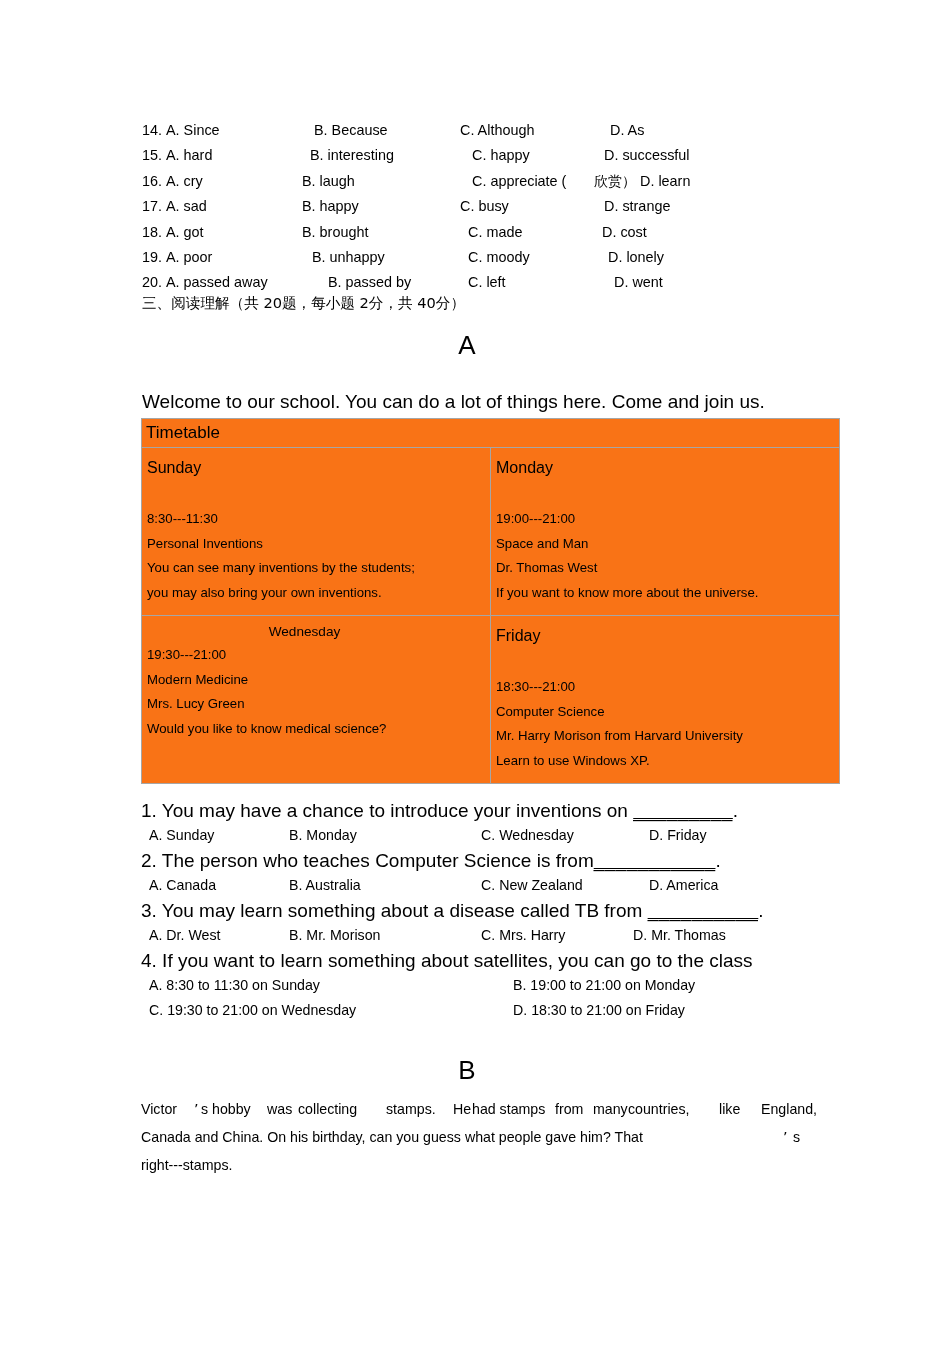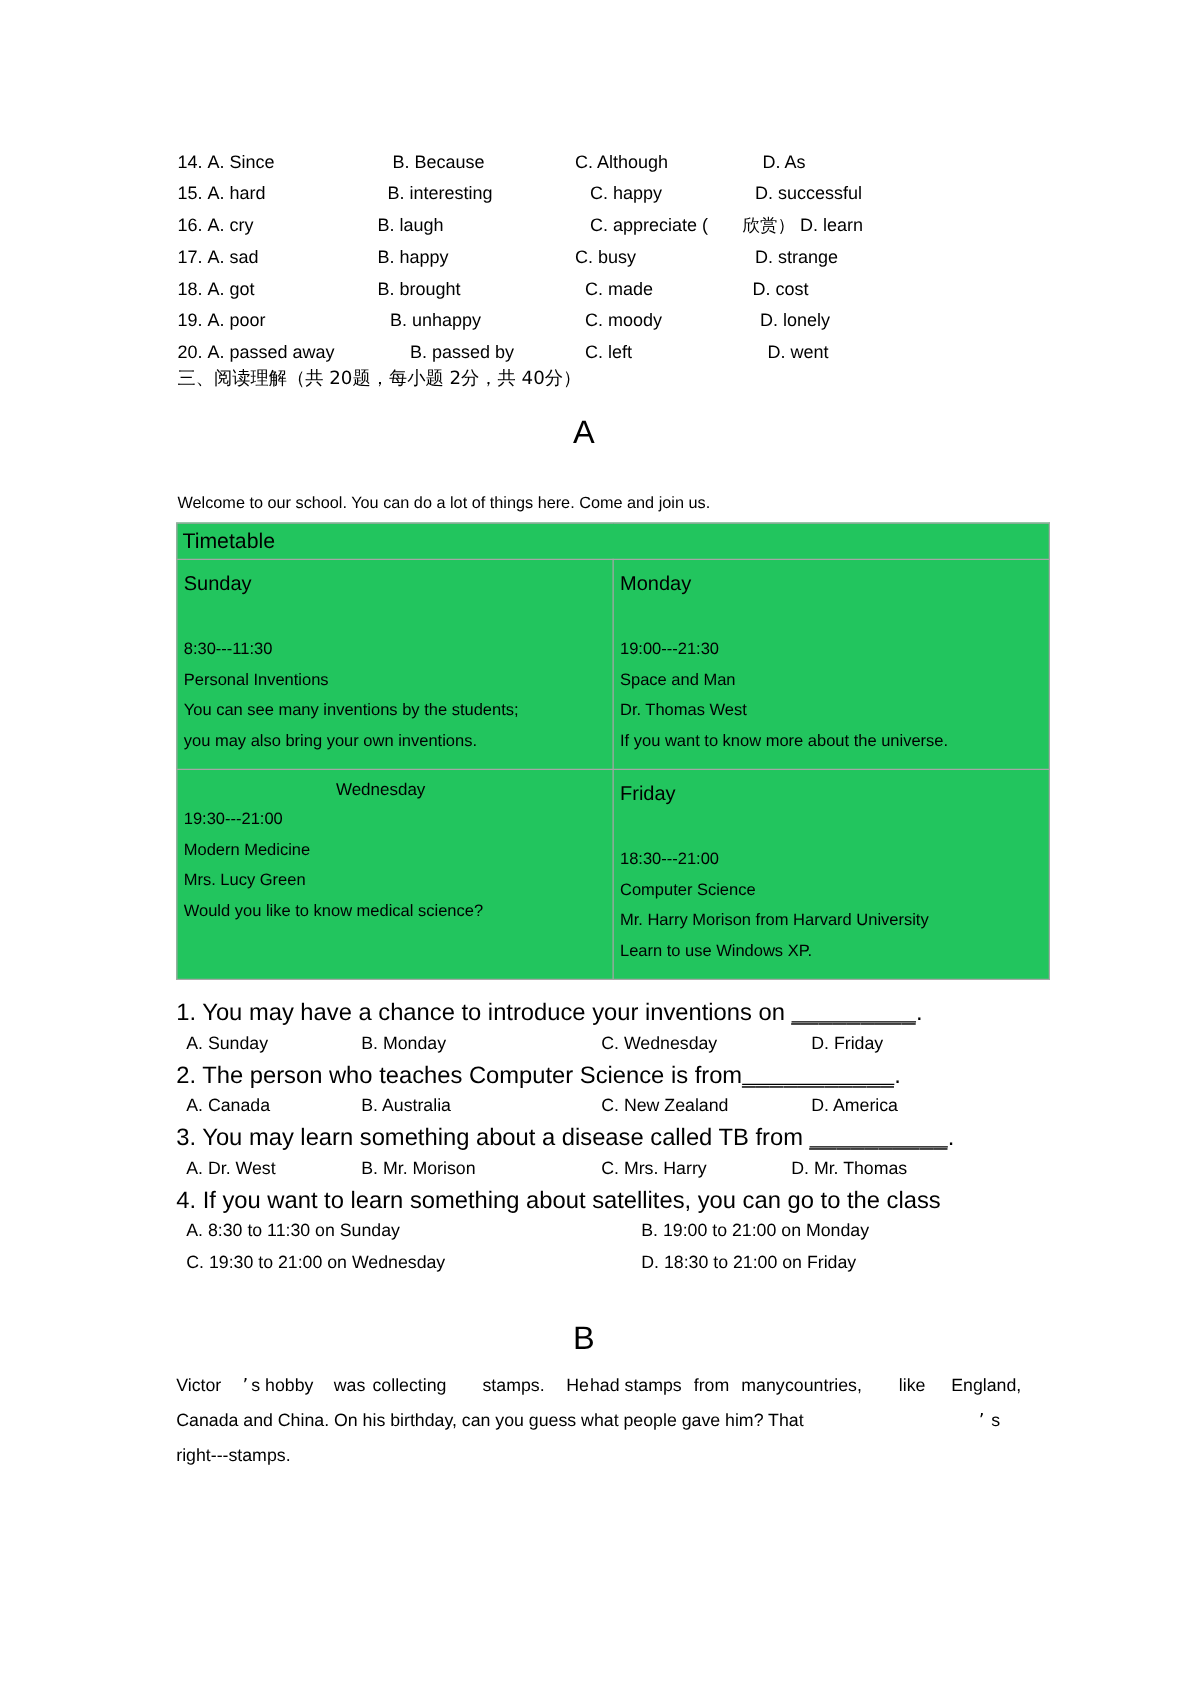--- a/index.html
+++ b/index.html
@@ -70,34 +70,34 @@
     line-height: 30px;
   }
   .letter-a { top: 330px; left: -8px; }
   .letter-b { top: 1055px; left: -8px; }
 
   
   .intro-line {
     position: absolute;
     left: 142px;
     top: 392px;
-    font-size: 13px;
+    font-size: 19px;
     line-height: 20px;
     white-space: nowrap;
   }
 
   
   .timetable {
     position: absolute;
     left: 141px;
     top: 418px;
     width: 699px;
     border-collapse: collapse;
     table-layout: fixed;
-    background: #22c55e;
+    background: #f97316;
   }
   .timetable td {
     border: 1px solid #a6a6a6;
     vertical-align: top;
     padding: 0;
   }
   .tt-title-cell {
     height: 28px;
   }
   .tt-title {
@@ -258,21 +258,21 @@
             <div class="day-big">Sunday</div>
             <div class="tt-line">8:30---11:30</div>
             <div class="tt-line">Personal Inventions</div>
             <div class="tt-line">You can see many inventions by the students;</div>
             <div class="tt-line">you may also bring your own inventions.</div>
           </div>
         </td>
         <td class="tt-cell">
           <div class="tt-cell-inner">
             <div class="day-big">Monday</div>
-            <div class="tt-line">19:00---21:30</div>
+            <div class="tt-line">19:00---21:00</div>
             <div class="tt-line">Space and Man</div>
             <div class="tt-line">Dr. Thomas West</div>
             <div class="tt-line">If you want to know more about the universe.</div>
           </div>
         </td>
       </tr>
       <tr>
         <td class="tt-cell">
           <div class="tt-cell-inner">
             <div class="day-small-center">Wednesday</div>

